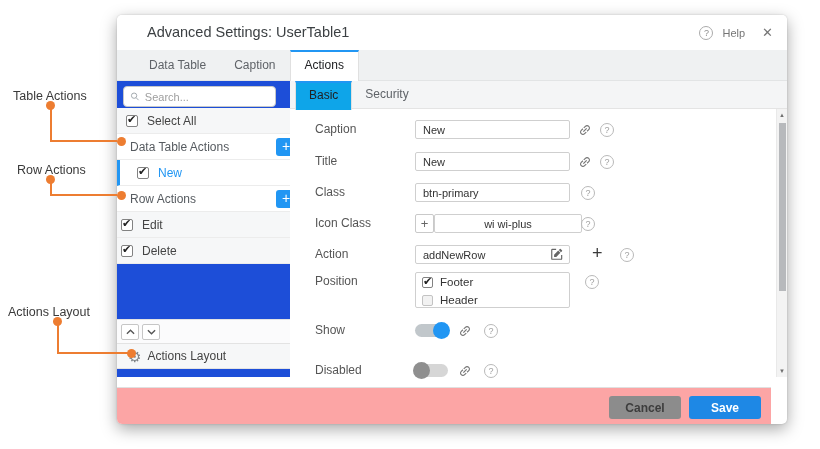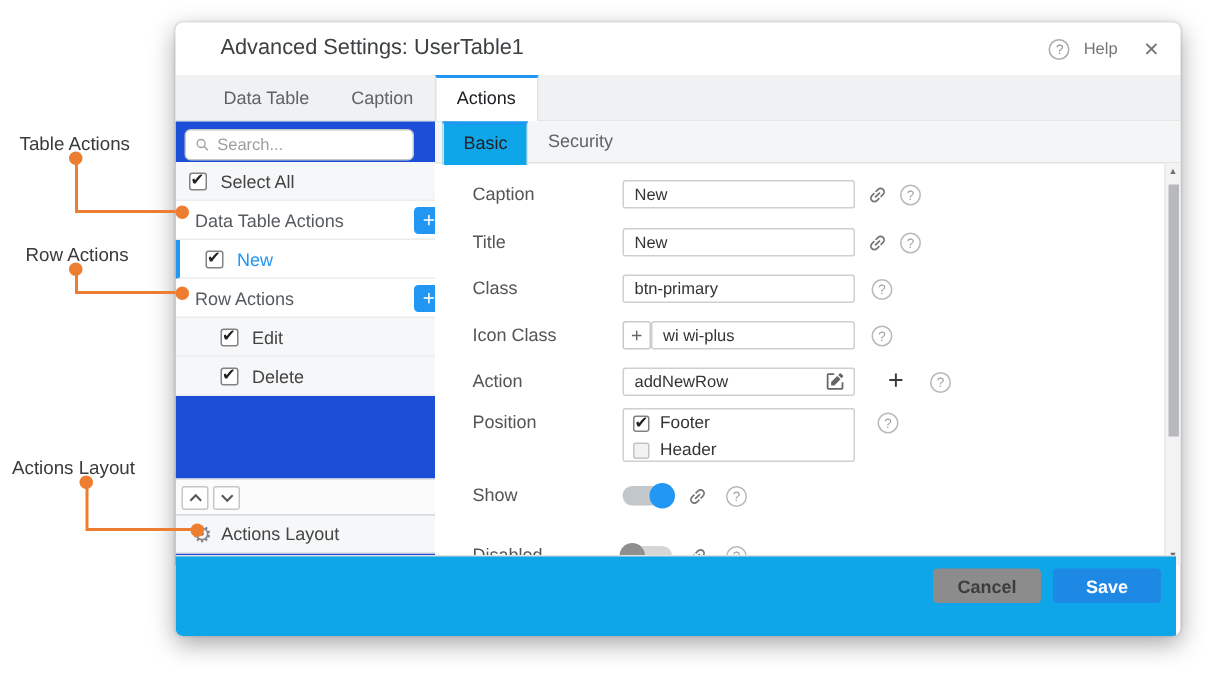--- a/index.html
+++ b/index.html
@@ -37,21 +37,21 @@
   
   .left-panel { position: absolute; left: 0; top: 0; width: 189px; height: 100%;
                 border-right: 1px solid #dcdcdc; background: #1d4ed8; }
   .search-box { position: absolute; left: 6px; top: 5px; width: 153px; height: 21px; border: 1px solid #c5c7c9;
                 border-radius: 4px; background: #fff; display: flex; align-items: center; padding: 0 6px; gap: 5px; }
   .search-box input { border: none; outline: none; width: 100%; font-size: 11px; color: #444; background: transparent; }
   .search-box input::placeholder { color: #9e9e9e; }
 
   .tree { position: absolute; left: 0; right: 0; top: 27px; }
   .trow { height: 26px; border-bottom: 1px solid #ececec; display: flex; align-items: center; position: relative; font-size: 12px; color: #444; }
-  .trow.item { background: #f6f7f8; padding-left: 30px; }
+  .trow.item { background: #f6f7f8; padding-left: 4px; }
   .trow.item.top-level { padding-left: 9px; }
   .trow.group { background: #fff; padding-left: 13px; color: #565b60; }
   .trow.selected { background: #fff; border-left: 3px solid #2196f3; padding-left: 17px; }
   .trow.selected .tlabel { color: #2196f3; }
   .add-btn { position: absolute; right: 9px; top: 4px; width: 20px; height: 18px; background: #2196f3; border-radius: 3px;
              color: #fff; font-size: 14px; line-height: 16px; text-align: center; }
   .add-btn::after { content: "+"; }
   .cb { width: 12px; height: 12px; border: 1px solid #828282; border-radius: 2px; background: #fff;
         margin-right: 9px; position: relative; flex: none; }
   .cb.checked::after { content: "✔"; position: absolute; left: 0; top: -3px; font-size: 11px; color: #222; }
@@ -104,21 +104,21 @@
   .toggle.on .knob { right: -2px; background: #2196f3; }
   .toggle.off .knob { left: -2px; background: #8f8f8f; }
 
   .rp-scroll { position: absolute; right: 0; top: 28px; bottom: 0; width: 11px; background: #f3f3f3; border-left: 1px solid #e9e9e9; }
   .rp-scroll .arr { position: absolute; left: 0; width: 10px; text-align: center; font-size: 6px; color: #6f6f6f; }
   .rp-scroll .arr.up { top: 3px; }
   .rp-scroll .arr.down { bottom: 3px; }
   .rp-thumb { position: absolute; left: 2px; width: 7px; top: 14px; height: 168px; background: #b7b9bc; }
 
   
-  .dlg-footer { position: absolute; left: 0; right: 3px; bottom: 0; height: 54px; background: #0ea5e9; border-top: 1px solid #e0e0e0; }
+  .dlg-footer { position: absolute; left: 0; right: 16px; bottom: 0; height: 37px; background: #fca5a5; border-top: 1px solid #e0e0e0; }
   .btn { position: absolute; top: 8px; width: 72px; height: 23px; border: none; border-radius: 3px;
          font-size: 12px; font-weight: 700; font-family: "Liberation Sans", sans-serif; }
   .btn-cancel { right: 90px; background: #8c8c8c; color: #3d3d3d; }
   .btn-save { right: 10px; background: #1e88e5; color: #fff; }
 </style>
 </head>
 <body>
 
 <div class="ann-label" style="left:13px; top:89px;">Table Actions</div>
 <div class="ann-label" style="left:17px; top:163px;">Row Actions</div>
@@ -245,21 +245,21 @@
 
       <div class="frow" style="top:102px;">
         <span class="flabel">Class</span>
         <input class="finput" type="text" value="btn-primary" style="">
         <span class="help-ic" style="left:291px;"></span>
       </div>
 
       <div class="frow" style="top:133px;">
         <span class="flabel">Icon Class</span>
         <span class="prefix-box"></span>
-        <input class="finput" style="left: 144px; width: 136px;" type="text" value="wi wi-plus">
+        <input class="finput" style="left: 144px; width: 148px; text-align: center;" type="text" value="wi wi-plus">
         <span class="help-ic" style="left:291px;"></span>
       </div>
 
       <div class="frow" style="top:164px;">
         <span class="flabel">Action</span>
         <input class="finput" type="text" value="addNewRow" style="">
         <span class="edit-ic">
           <svg width="14" height="14" viewBox="0 0 24 24">
             <path fill="none" stroke="#666" stroke-width="2" d="M20 13.5V20a1 1 0 0 1-1 1H4a1 1 0 0 1-1-1V5a1 1 0 0 1 1-1h6.5"></path>
             <path fill="#666" d="M14.06 6.19L7 13.25V17h3.75l7.06-7.06-3.75-3.75zm6.48-.48l-2.25-2.25a1 1 0 0 0-1.41 0l-1.76 1.76 3.66 3.66 1.76-1.76a1 1 0 0 0 0-1.41z"></path>

